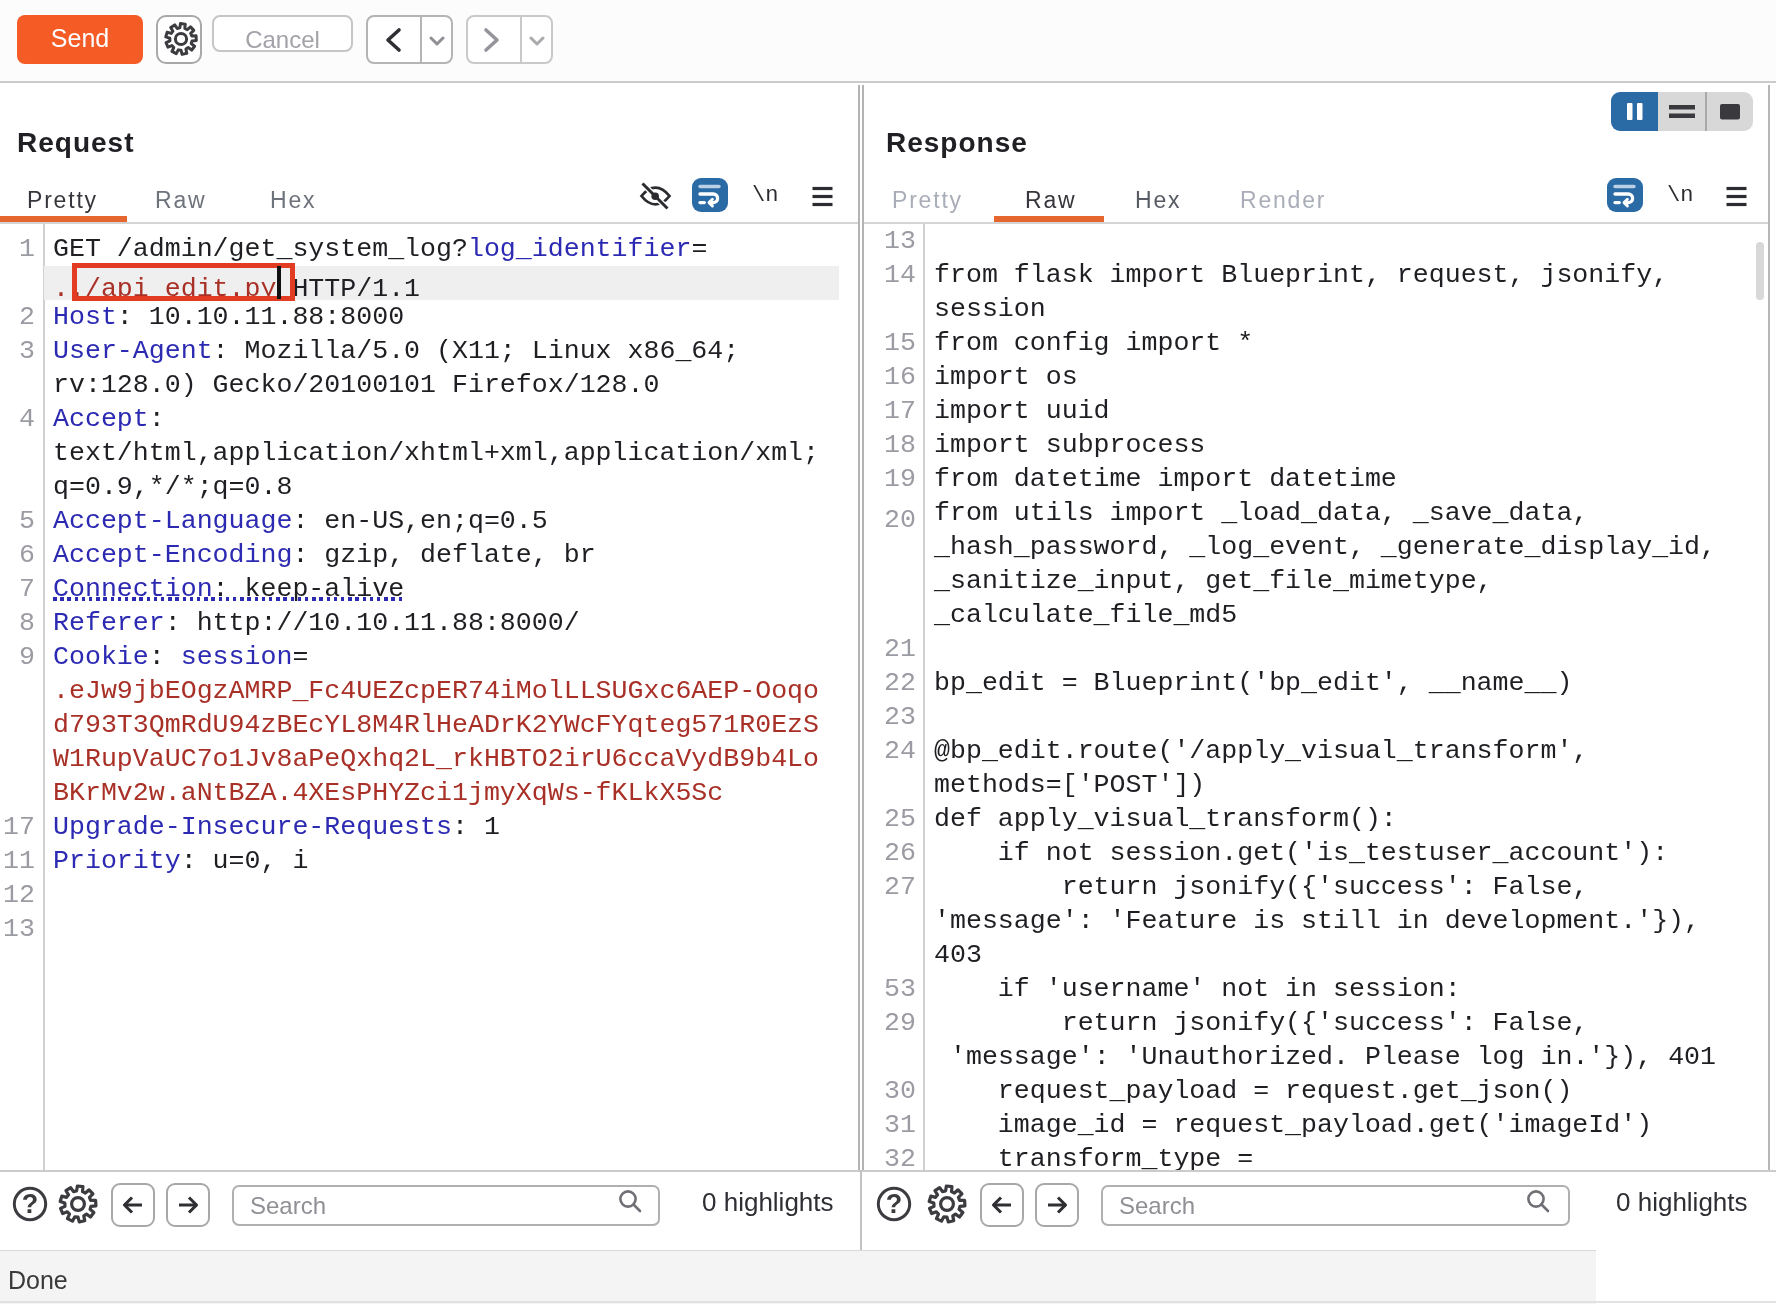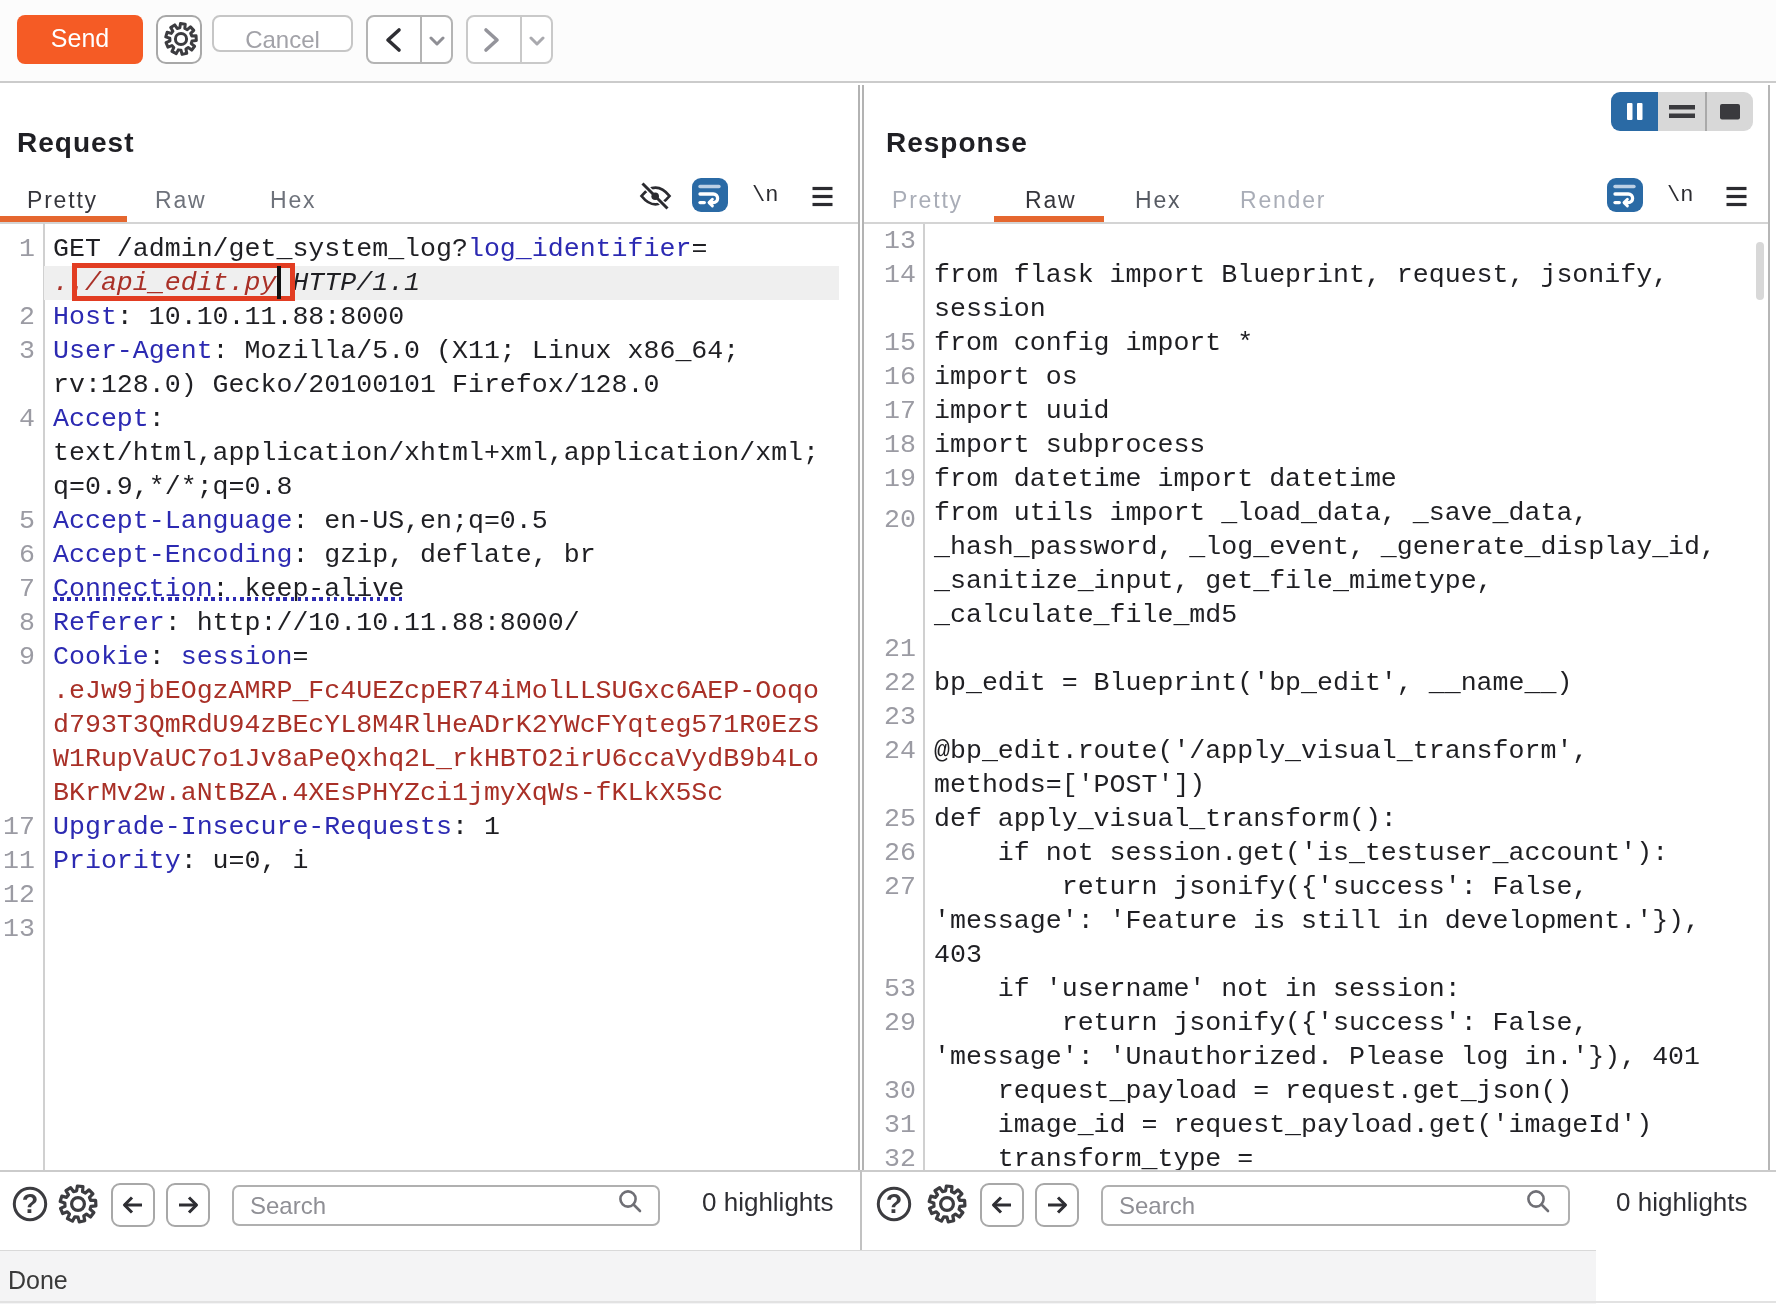--- a/index.html
+++ b/index.html
@@ -89,21 +89,21 @@
       <div class="num" style="top:417px;">9</div>
       <div class="num" style="top:587px;">17</div>
       <div class="num" style="top:621px;">11</div>
       <div class="num" style="top:655px;">12</div>
       <div class="num" style="top:689px;">13</div>
     </div>
     <div class="abs" style="left:43px;top:138px;width:1.5px;height:947px;background:#d0d0d0;"></div>
     <div class="abs" id="reqcode" style="left:44px;top:138px;width:795px;height:947px;overflow:hidden;">
       <div class="abs" style="left:0;top:43px;width:795px;height:34px;background:#efefef;"></div>
       <div class="row mono" style="left:9px;top:9px;">GET /admin/get_system_log?<span class="blue">log_identifier</span>=</div>
-      <div class="row mono" style="left:9px;top:43px;font-style:italic;"><span class="red">../api_edit.py</span> HTTP/1.1</div>
+      <div class="row mono" style="left:9px;top:49px;"><span class="red">../api_edit.py</span> HTTP/1.1</div>
       <div class="row mono" style="left:9px;top:77px;"><span class="blue">Host</span>: 10.10.11.88:8000</div>
       <div class="row mono" style="left:9px;top:111px;"><span class="blue">User-Agent</span>: Mozilla/5.0 (X11; Linux x86_64;</div>
       <div class="row mono" style="left:9px;top:145px;">rv:128.0) Gecko/20100101 Firefox/128.0</div>
       <div class="row mono" style="left:9px;top:179px;"><span class="blue">Accept</span>:</div>
       <div class="row mono" style="left:9px;top:213px;">text/html,application/xhtml+xml,application/xml;</div>
       <div class="row mono" style="left:9px;top:247px;">q=0.9,*/*;q=0.8</div>
       <div class="row mono" style="left:9px;top:281px;"><span class="blue">Accept-Language</span>: en-US,en;q=0.5</div>
       <div class="row mono" style="left:9px;top:315px;"><span class="blue">Accept-Encoding</span>: gzip, deflate, br</div>
       <div class="row mono" style="left:9px;top:349px;"><span class="blue">Connection</span>: keep-alive</div>
       <div class="row mono" style="left:9px;top:383px;"><span class="blue">Referer</span>: http://10.10.11.88:8000/</div>
@@ -181,21 +181,21 @@
       <div class="row mono" style="left:10px;top:442px;">bp_edit = Blueprint('bp_edit', __name__)</div>
       <div class="row mono" style="left:10px;top:510px;">@bp_edit.route('/apply_visual_transform',</div>
       <div class="row mono" style="left:10px;top:544px;">methods=['POST'])</div>
       <div class="row mono" style="left:10px;top:578px;">def apply_visual_transform():</div>
       <div class="row mono" style="left:10px;top:612px;">    if not session.get('is_testuser_account'):</div>
       <div class="row mono" style="left:10px;top:646px;">        return jsonify({'success': False,</div>
       <div class="row mono" style="left:10px;top:680px;">'message': 'Feature is still in development.'}),</div>
       <div class="row mono" style="left:10px;top:714px;">403</div>
       <div class="row mono" style="left:10px;top:748px;">    if 'username' not in session:</div>
       <div class="row mono" style="left:10px;top:782px;">        return jsonify({'success': False,</div>
-      <div class="row mono" style="left:10px;top:816px;text-align:center;">'message': 'Unauthorized. Please log in.'}), 401</div>
+      <div class="row mono" style="left:26px;top:816px;text-align:center;">'message': 'Unauthorized. Please log in.'}), 401</div>
       <div class="row mono" style="left:10px;top:850px;">    request_payload = request.get_json()</div>
       <div class="row mono" style="left:10px;top:884px;">    image_id = request_payload.get('imageId')</div>
       <div class="row mono" style="left:10px;top:918px;">    transform_type =</div>
     </div>
 
     <div class="abs" style="left:892px;top:157px;width:8px;height:58px;background:#d8d8d8;border-radius:4px;"></div>
   </div>
 
   <div class="abs" id="switcher" style="left:1611px;top:92px;width:142px;height:39px;">
     <svg width="142" height="39" viewBox="0 0 142 39">

